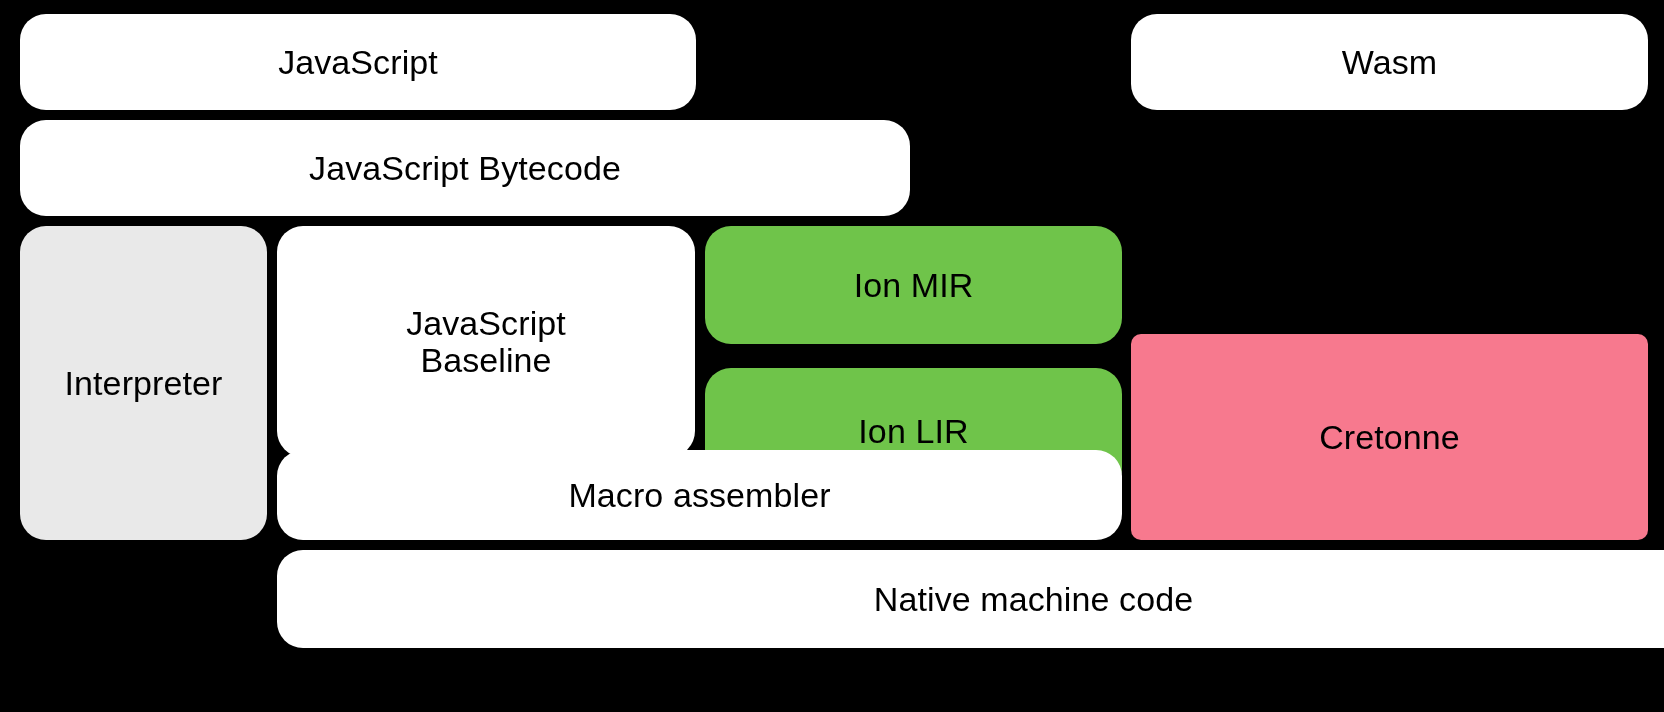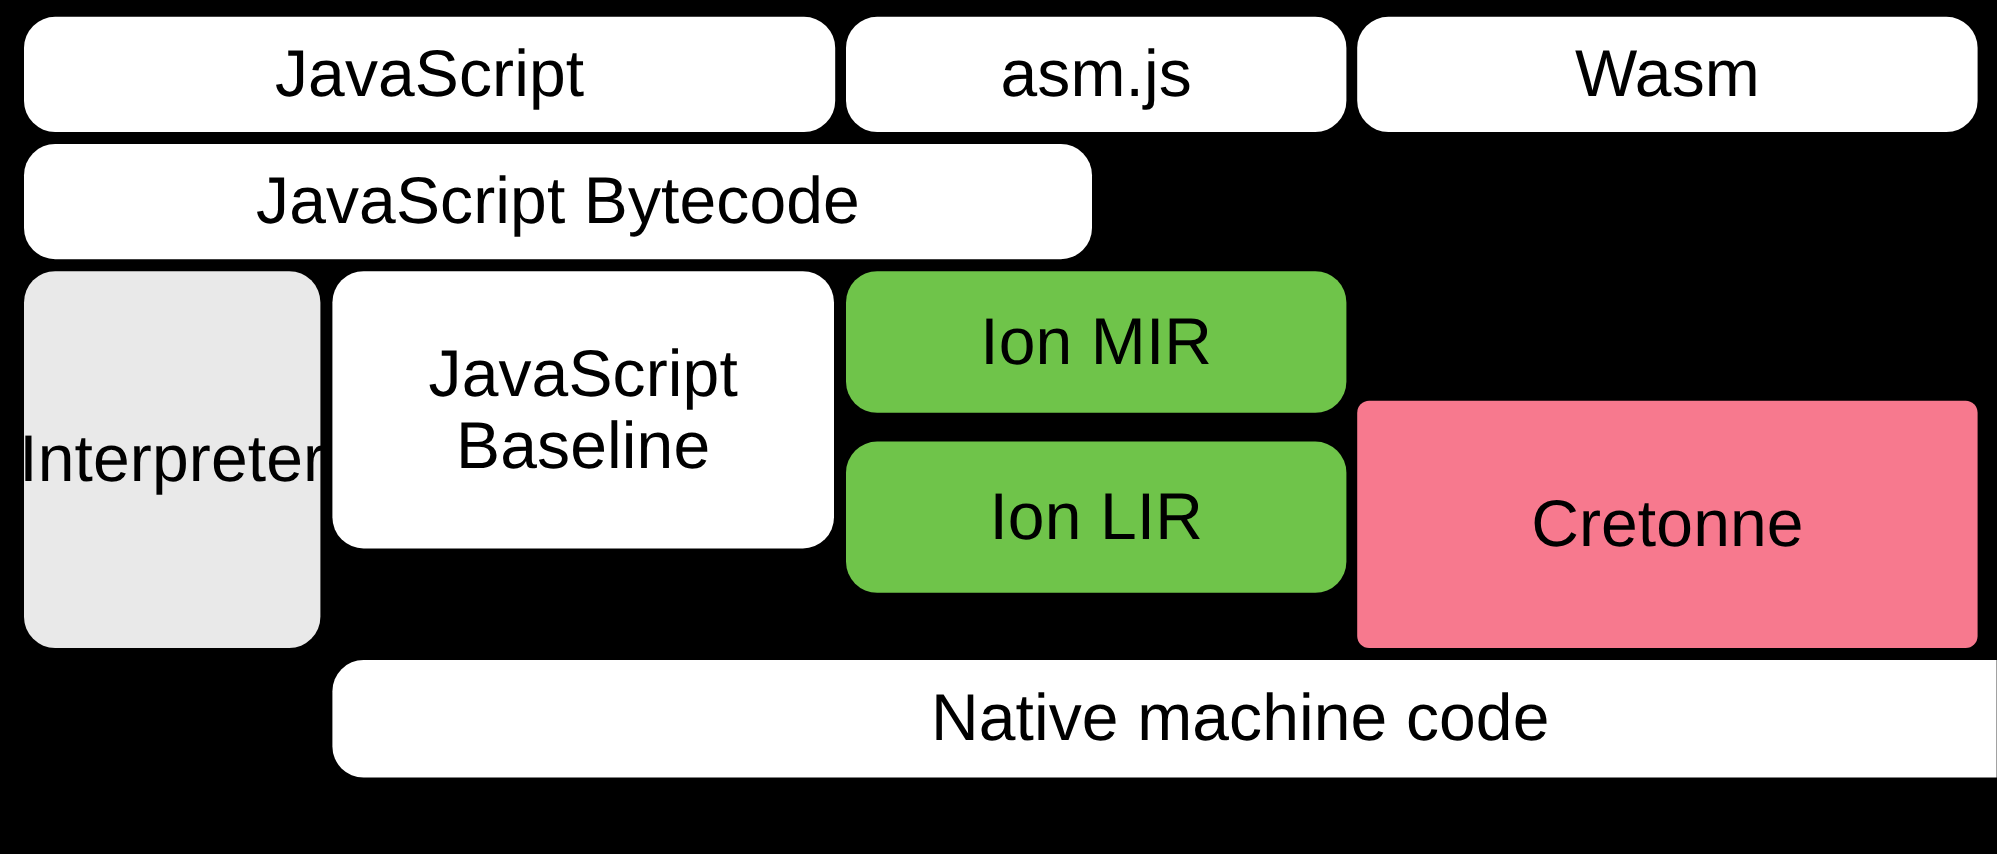--- a/index.html
+++ b/index.html
@@ -20,21 +20,21 @@
   }
   .node {
     position: absolute;
     box-sizing: border-box;
     display: flex;
     align-items: center;
     justify-content: center;
     text-align: center;
     border-radius: 26px;
     color: #000000;
-    font-size: 55px;
+    font-size: 34px;
     line-height: 1.08;
     letter-spacing: 0.1px;
     white-space: pre-line;
     padding: 2px 8px;
     -webkit-font-smoothing: antialiased;
   }
   .fill-white { background: #ffffff; }
   .fill-gray  { background: #e9e9e9; }
   .fill-green { background: #6fc44a; }
   .fill-pink  { background: #f7798e; border-radius: 10px; }
@@ -57,34 +57,34 @@
   .n-macro-assembler { left: 277px;  top: 450px; width: 845px;  height: 90px;  }
   .n-native-code     { left: 277px;  top: 550px; width: 1513px; height: 98px;  }
 </style>
 </head>
 <body>
 
 <div id="diagram">
 
   <div class="node fill-white n-javascript">JavaScript</div>
 
-  <div class="node fill-white n-asmjs">asm.js</div>
 
   <div class="node fill-white n-wasm">Wasm</div>
 
   <div class="node fill-white n-js-bytecode">JavaScript Bytecode</div>
 
 
   <div class="node fill-gray n-interpreter">Interpreter</div>
 
   <div class="node fill-white n-js-baseline">JavaScript
 Baseline</div>
 
   <div class="node fill-green n-ion-mir">Ion MIR</div>
 
   <div class="node fill-green n-ion-lir">Ion LIR</div>
 
   <div class="node fill-pink n-cretonne">Cretonne</div>
 
+  <div class="node fill-white n-macro-assembler">Macro assembler</div>
 
   <div class="node fill-white n-native-code">Native machine code</div>
 
 </div>
 
 </body></html>

